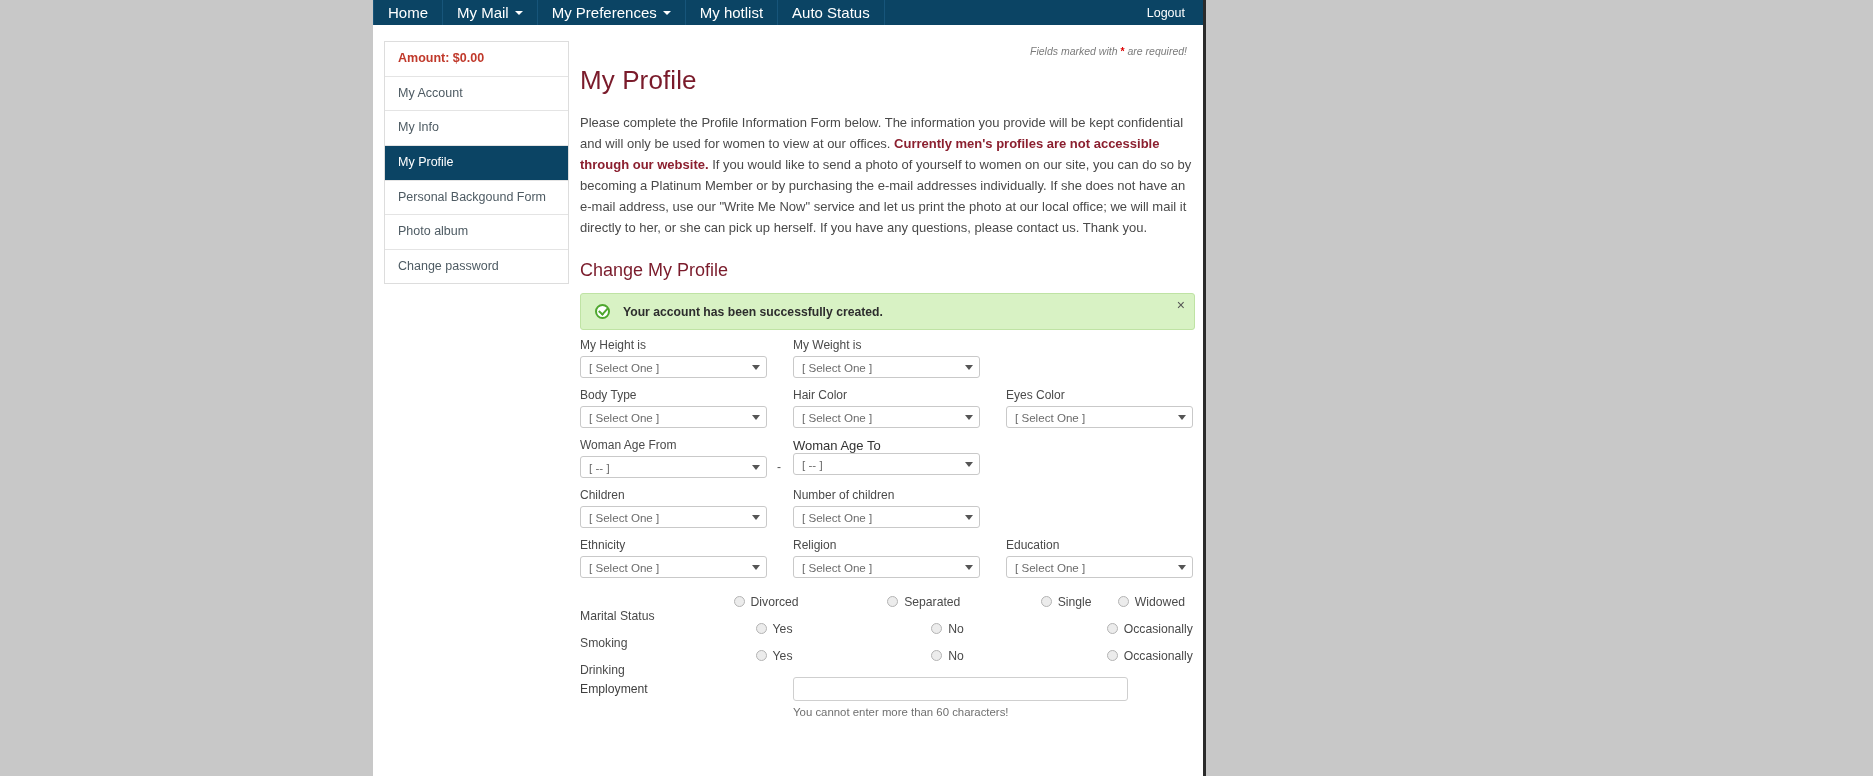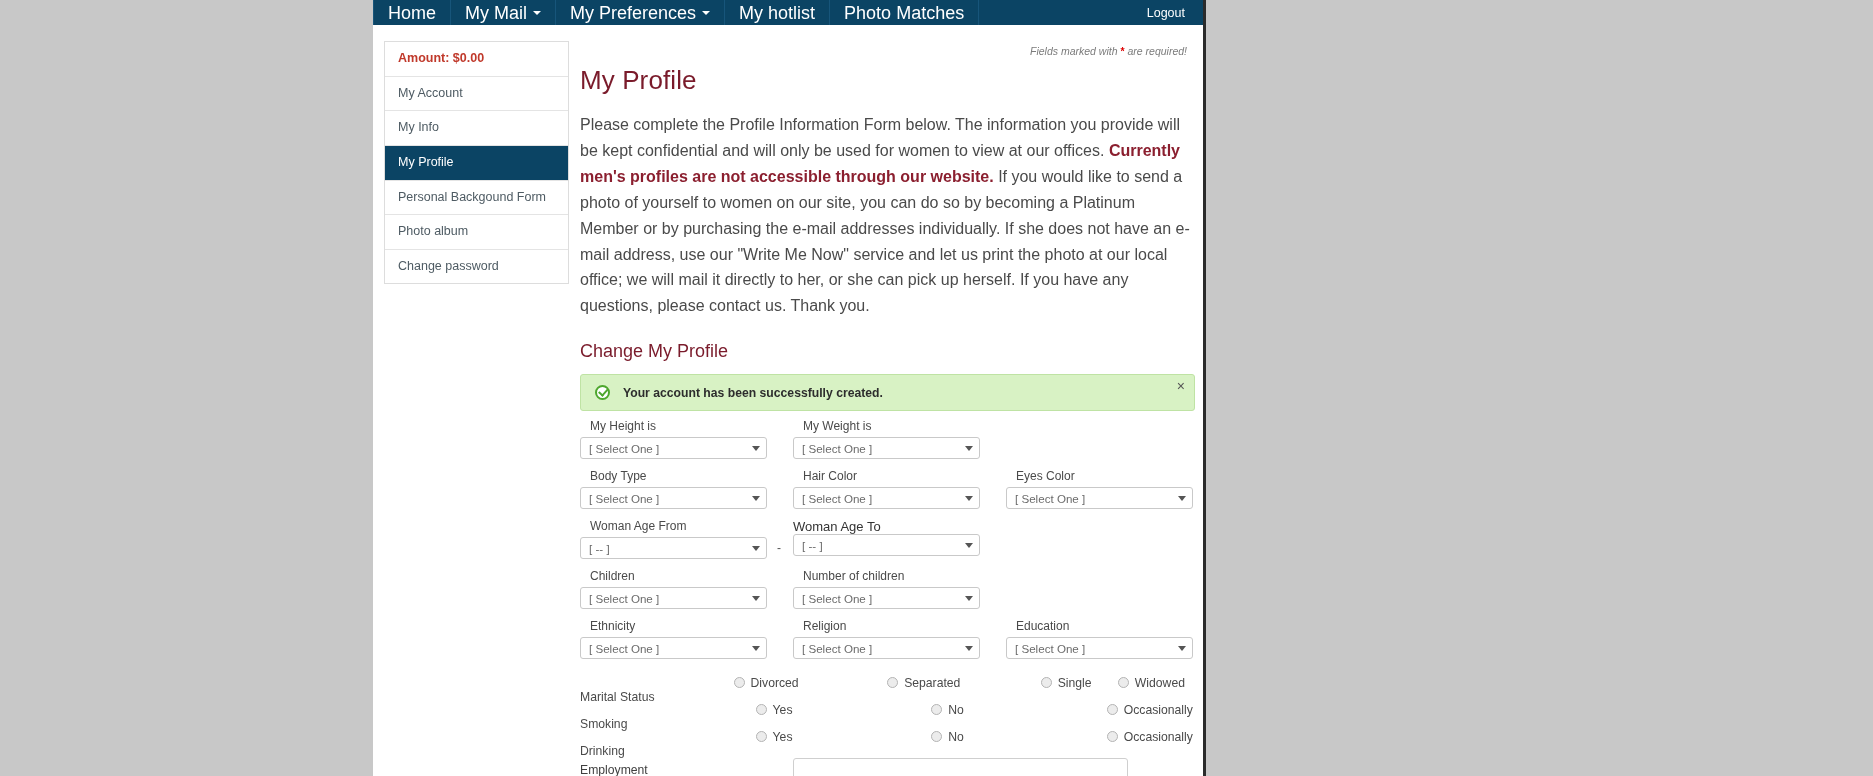--- a/index.html
+++ b/index.html
@@ -29,21 +29,21 @@
     background: #0b4464;
     display: flex;
     align-items: stretch;
     position: relative;
   }
   .nav-item {
     display: flex;
     align-items: center;
     padding: 0 14px;
     color: #ffffff;
-    font-size: 18px;
+    font-size: 15px;
     line-height: 1;
     white-space: nowrap;
     border-right: 1px solid #17557a;
     cursor: pointer;
   }
   .nav-item:first-child { border-left: 1px solid #17557a; }
   .nav-caret {
     display: inline-block;
     margin-left: 6px;
     border-left: 4px solid transparent;
@@ -113,21 +113,21 @@
     color: #7a1b2b;
     letter-spacing: .1px;
   }
   h2#section-title {
     margin: 22px 0 12px 0;
     font-size: 18px;
     font-weight: normal;
     color: #7a1b2b;
   }
   #intro {
-    font-size: 16px;
+    font-size: 13px;
     line-height: 1.62;
     color: #4a4a4a;
     margin: 0;
     text-align: left;
   }
   #intro b { color: #8b1f2f; }
 
   
   #alert {
     position: relative;
@@ -178,21 +178,20 @@
   .field {
     width: 187px;
     margin-right: 26px;
   }
   .field:last-child { margin-right: 0; }
   .field .lbl {
     display: block;
     font-size: 12px;
     color: #4a4a4a;
     margin-bottom: 4px;
-    margin-left: 10px;
   }
   .sel {
     position: relative;
     width: 100%;
     height: 22px;
     border: 1px solid #c9c9c9;
     border-radius: 3px;
     background: #ffffff;
     display: flex;
     align-items: center;
@@ -289,21 +288,21 @@
       <span class="nav-caret"></span>
     </div>
     <div class="nav-item">
       <span>My Preferences</span>
       <span class="nav-caret"></span>
     </div>
     <div class="nav-item">
       <span>My hotlist</span>
     </div>
     <div class="nav-item">
-      <span>Photo Matches</span>
+      <span>Auto Status</span>
     </div>
     <div id="nav-logout">
       <span>Logout</span>
     </div>
   </div>
 
   <div id="content-wrap">
 
     <div id="required-note">
       <span>Fields marked with </span><span class="star">*</span><span> are required!</span>

